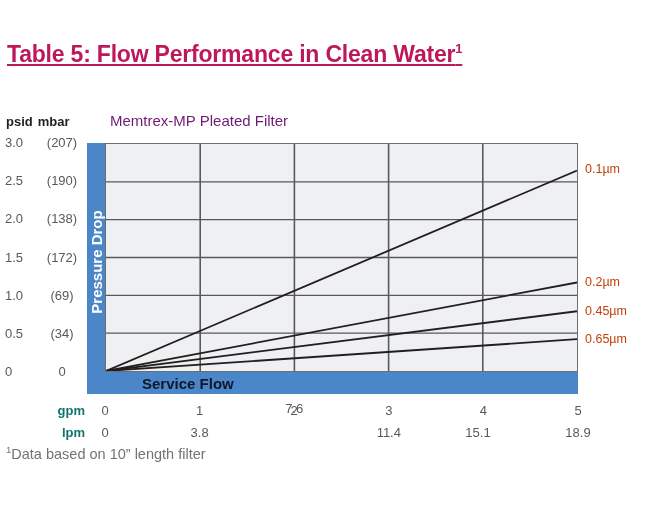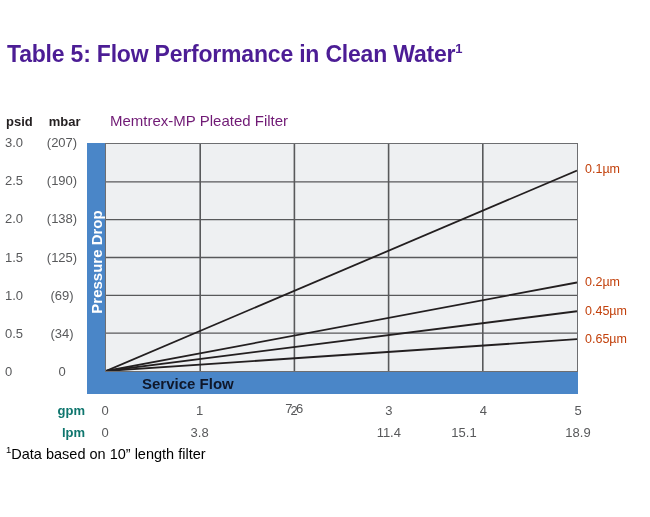--- a/index.html
+++ b/index.html
@@ -18,41 +18,42 @@
 
   
   #title {
     position: absolute;
     left: 7px;
     top: 41px;
     font-size: 23px;
     font-weight: bold;
     letter-spacing: -0.2px;
     white-space: nowrap;
-    color: #4c1d95;
+    color: #be185d;
+    text-decoration: underline;
   }
   #title sup {
     font-size: 13px;
     font-weight: bold;
     vertical-align: super;
     line-height: 0;
   }
 
   
   #unit-header {
     position: absolute;
     left: 6px;
     top: 114px;
     font-size: 13px;
     font-weight: bold;
     white-space: nowrap;
     color: #231f20;
   }
   #unit-header .u-psid { display: inline-block; }
-  #unit-header .u-mbar { display: inline-block; margin-left: 16px; }
+  #unit-header .u-mbar { display: inline-block; margin-left: 5px; }
 
   
   #chart-subtitle {
     position: absolute;
     left: 110px;
     top: 112px;
     font-size: 15px;
     color: #701a75;
     white-space: nowrap;
   }
@@ -160,21 +161,21 @@
     width: 60px;
     white-space: nowrap;
   }
 
   
   #footnote {
     position: absolute;
     left: 6px;
     top: 446px;
     font-size: 14.5px;
-    color: #000000;
+    color: #737373;
     white-space: nowrap;
   }
   #footnote sup {
     font-size: 9.5px;
     vertical-align: super;
     line-height: 0;
   }
 </style>
 </head>
 <body>
@@ -195,21 +196,21 @@
     <div class="ytick" style="left: 5px; top: 326.833px;">
       <span class="yt-psid">0.5</span>
       <span class="yt-mbar">(34)</span>
     </div>
     <div class="ytick" style="left: 5px; top: 288.667px;">
       <span class="yt-psid">1.0</span>
       <span class="yt-mbar">(69)</span>
     </div>
     <div class="ytick" style="left: 5px; top: 250.5px;">
       <span class="yt-psid">1.5</span>
-      <span class="yt-mbar">(125)</span>
+      <span class="yt-mbar">(172)</span>
     </div>
     <div class="ytick" style="left: 5px; top: 212.333px;">
       <span class="yt-psid">2.0</span>
       <span class="yt-mbar">(138)</span>
     </div>
     <div class="ytick" style="left: 5px; top: 174.167px;">
       <span class="yt-psid">2.5</span>
       <span class="yt-mbar">(190)</span>
     </div>
     <div class="ytick" style="left: 5px; top: 136px;">
@@ -263,17 +264,17 @@
     <div class="xtick" style="left: 75px; top: 403px;">0</div>
     <div class="xtick" style="left: 169.6px; top: 403px;">1</div>
     <div class="xtick" style="left: 264.2px; top: 403px;">2</div>
     <div class="xtick" style="left: 358.8px; top: 403px;">3</div>
     <div class="xtick" style="left: 453.4px; top: 403px;">4</div>
     <div class="xtick" style="left: 548px; top: 403px;">5</div>
     <div class="xtick" style="left: 75px; top: 425px;">0</div>
     <div class="xtick" style="left: 169.6px; top: 425px;">3.8</div>
     <div class="xtick" style="left: 264.2px; top: 401px;">7.6</div>
     <div class="xtick" style="left: 358.8px; top: 425px;">11.4</div>
-    <div class="xtick" style="left: 434px; top: 425px;">15.1</div>
+    <div class="xtick" style="left: 448px; top: 425px;">15.1</div>
     <div class="xtick" style="left: 548px; top: 425px;">18.9</div>
   </div>
 
 <div id="footnote"><sup>1</sup><span>Data based on 10” length filter</span></div>
 
 </body></html>

